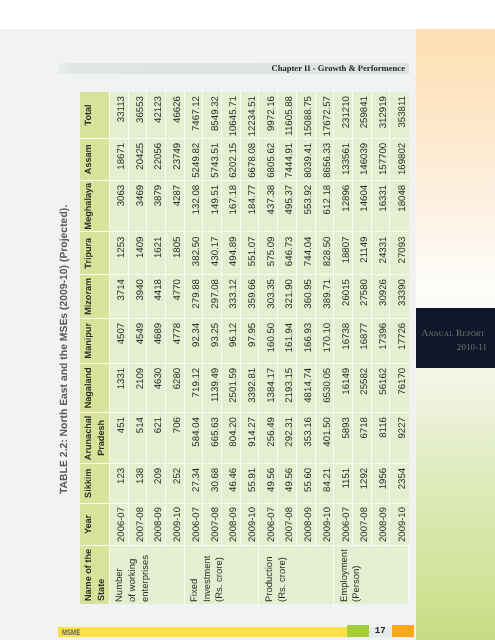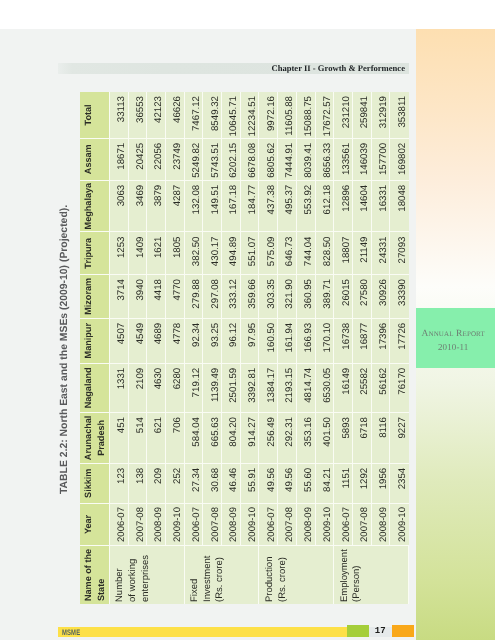--- a/index.html
+++ b/index.html
@@ -6,25 +6,25 @@
   body{width:495px;height:640px;overflow:hidden;background:#ffffff;
        font-family:"Liberation Sans",sans-serif;-webkit-font-smoothing:antialiased;text-rendering:geometricPrecision;}
   #root{position:relative;width:495px;height:640px;overflow:hidden;margin-top:29px;}
 
   .page{position:absolute;left:0;top:0;width:416px;height:640px;background:#f1f3f2;}
 
   .edge{position:absolute;left:416px;top:0;width:79px;height:640px;
         background:linear-gradient(to bottom,
           #fddfb1 0%, #fde6c6 12.2%, #fdeddb 23.4%, #fdfdfa 40.3%,
           #f0f5e4 55.2%, #dfeabb 70.8%, #d3e299 86.4%, #c3d878 99.5%);}
-  .ar-box{position:absolute;left:415.7px;top:279px;width:79.3px;height:60.2px;background:#86efac;}
+  .ar-box{position:absolute;left:415.7px;top:279px;width:79.3px;height:60.2px;background:#0f172a;}
   .ar-t1{position:absolute;left:3.5px;top:22px;width:68px;text-align:center;
          font-family:"Liberation Serif",serif;font-size:9.5px;color:#6d7d72;
          font-variant:small-caps;letter-spacing:.12px;line-height:9px;}
-  .ar-t2{position:absolute;left:3.5px;top:35px;width:68px;text-align:center;
+  .ar-t2{position:absolute;left:3.5px;top:35px;width:68px;text-align:right;
          font-family:"Liberation Serif",serif;font-size:9px;color:#6d7d72;letter-spacing:.1px;line-height:9px;}
 
   .hdr{position:absolute;left:57.5px;top:34.2px;width:351px;height:10.4px;
        background:linear-gradient(to right,#eaeeec 0%,#e1e7e3 4%,#dee5e0 30%,#dde4df 100%);}
   .hdr-t{position:absolute;right:3.5px;top:0px;height:10.4px;line-height:10.8px;
          font-family:"Liberation Serif",serif;
          font-size:8.6px;font-weight:bold;color:#1d2124;letter-spacing:0px;}
 
   .ftr{position:absolute;left:58px;top:597.7px;width:311px;height:10.5px;background:#fde047;}
   .ftr2{position:absolute;left:368.4px;top:597.7px;width:24px;height:10.5px;background:#e6eaeb;}

